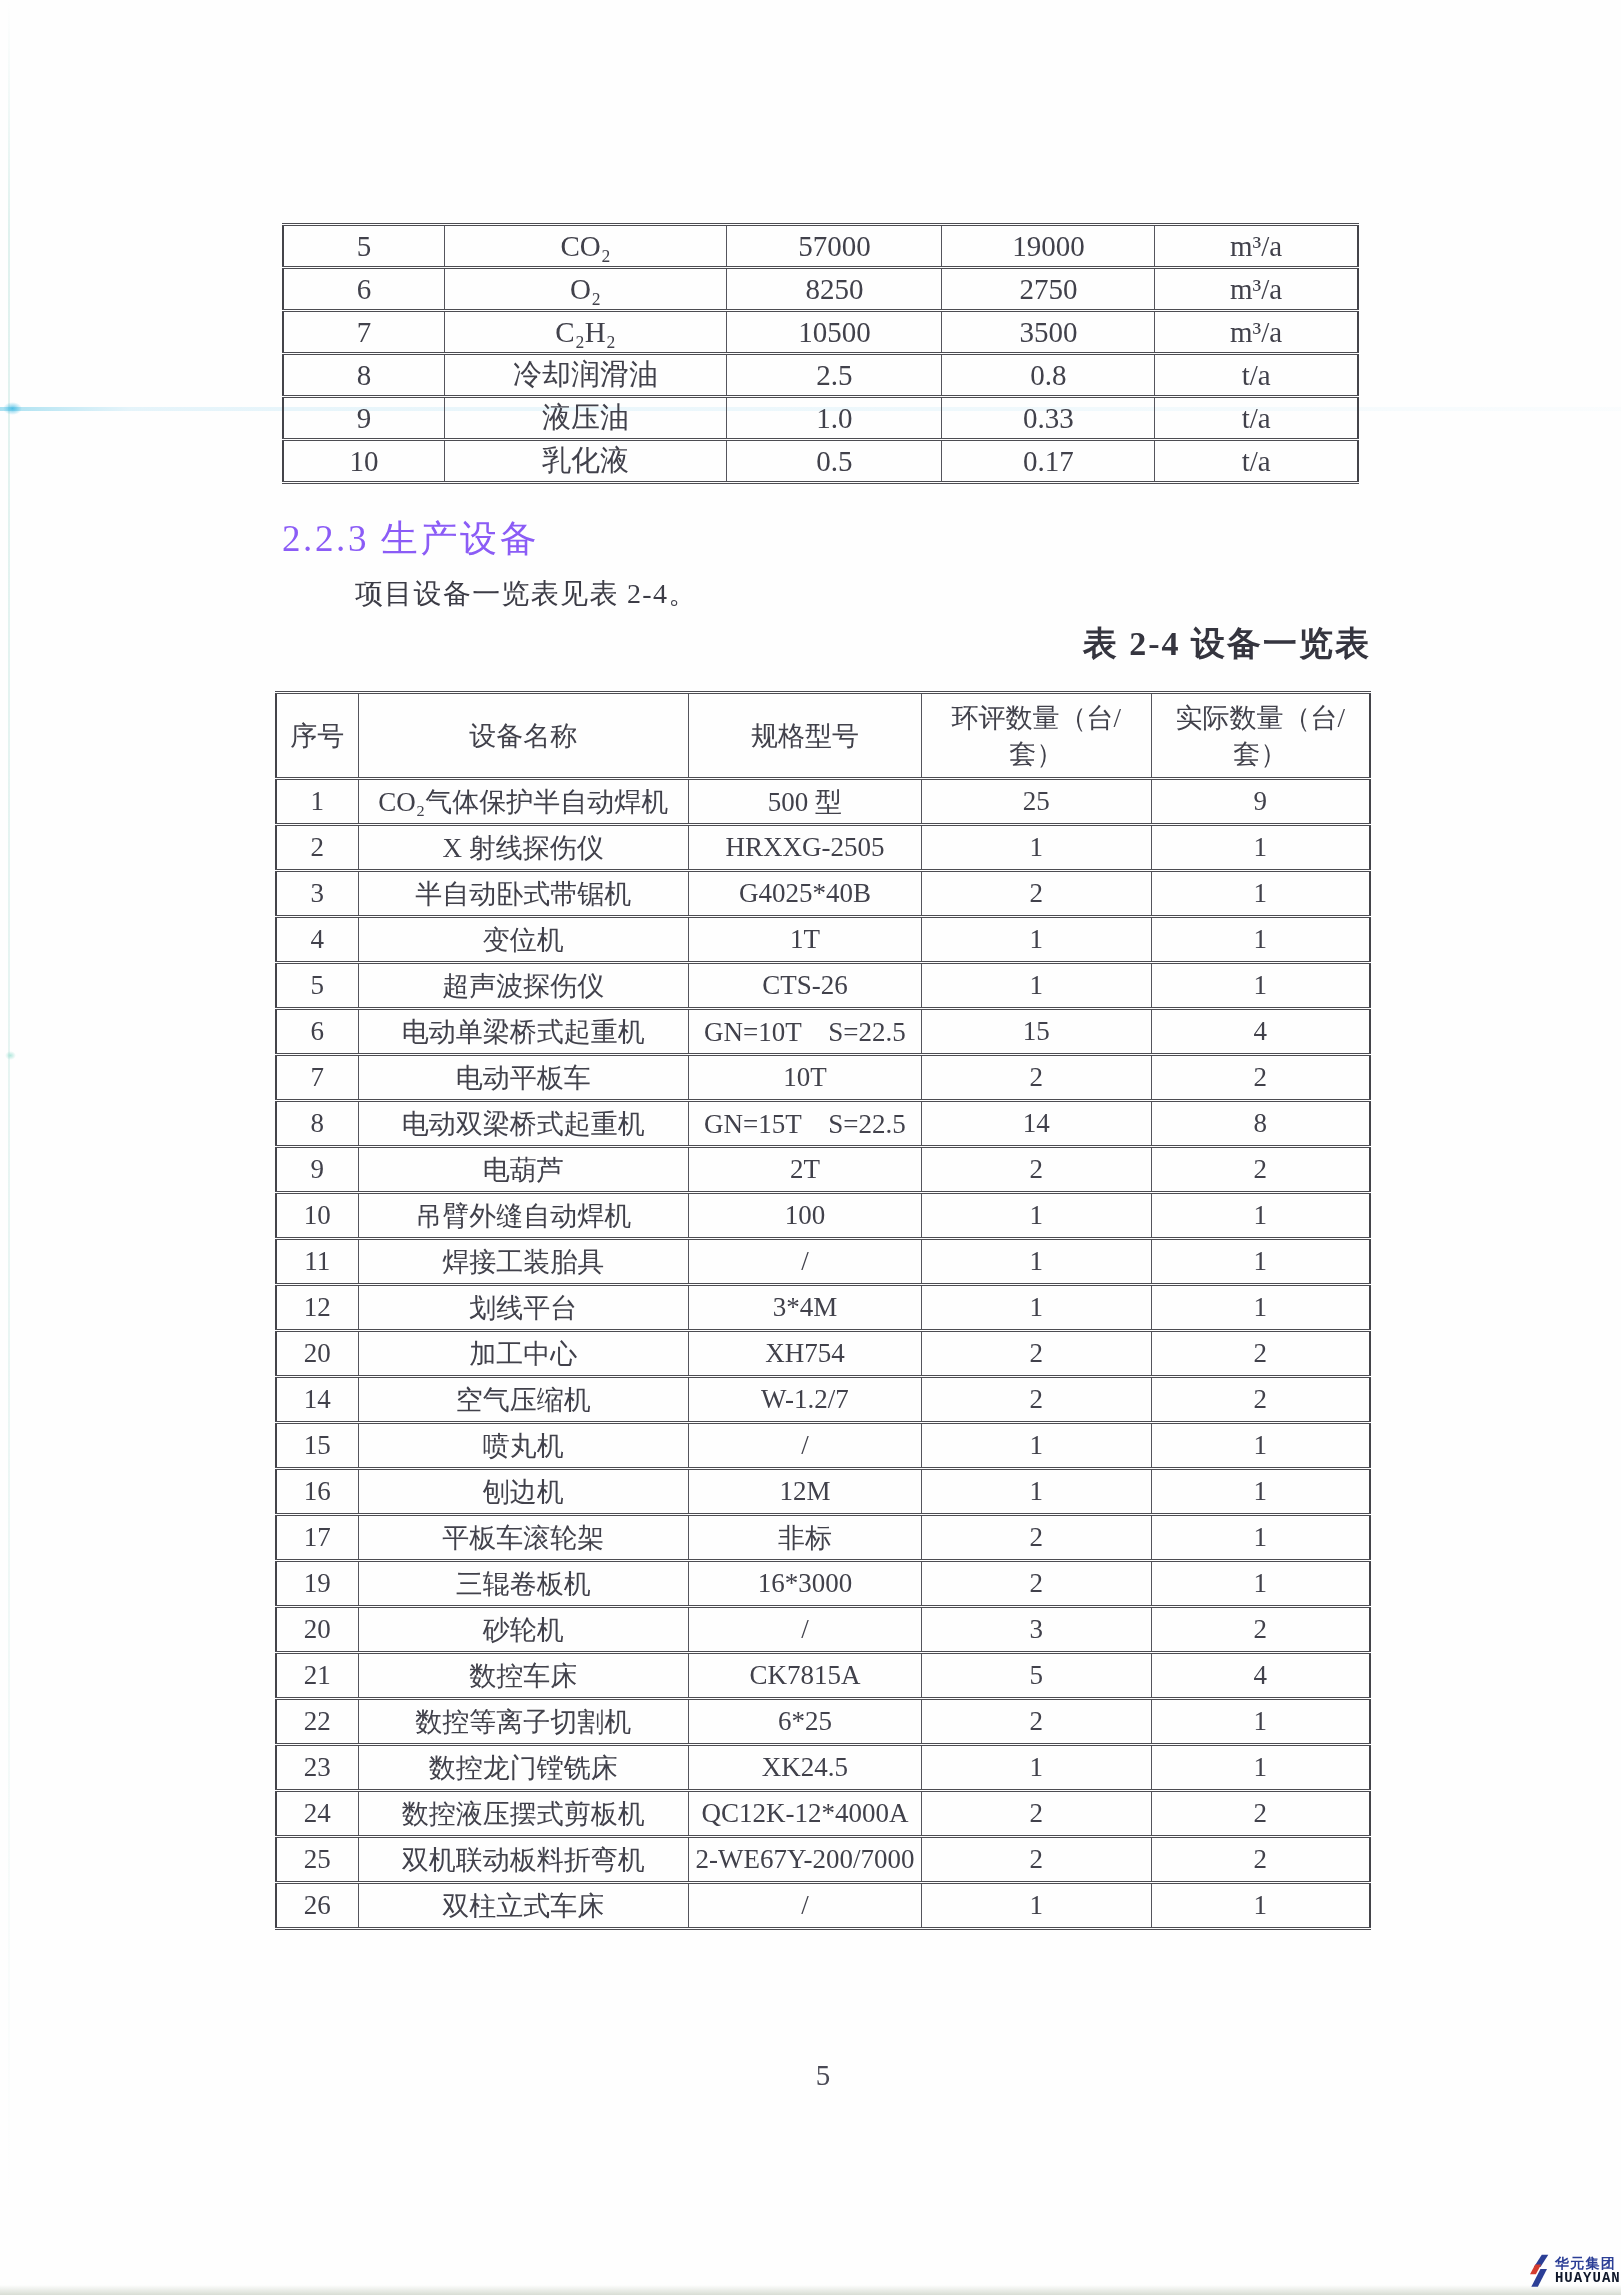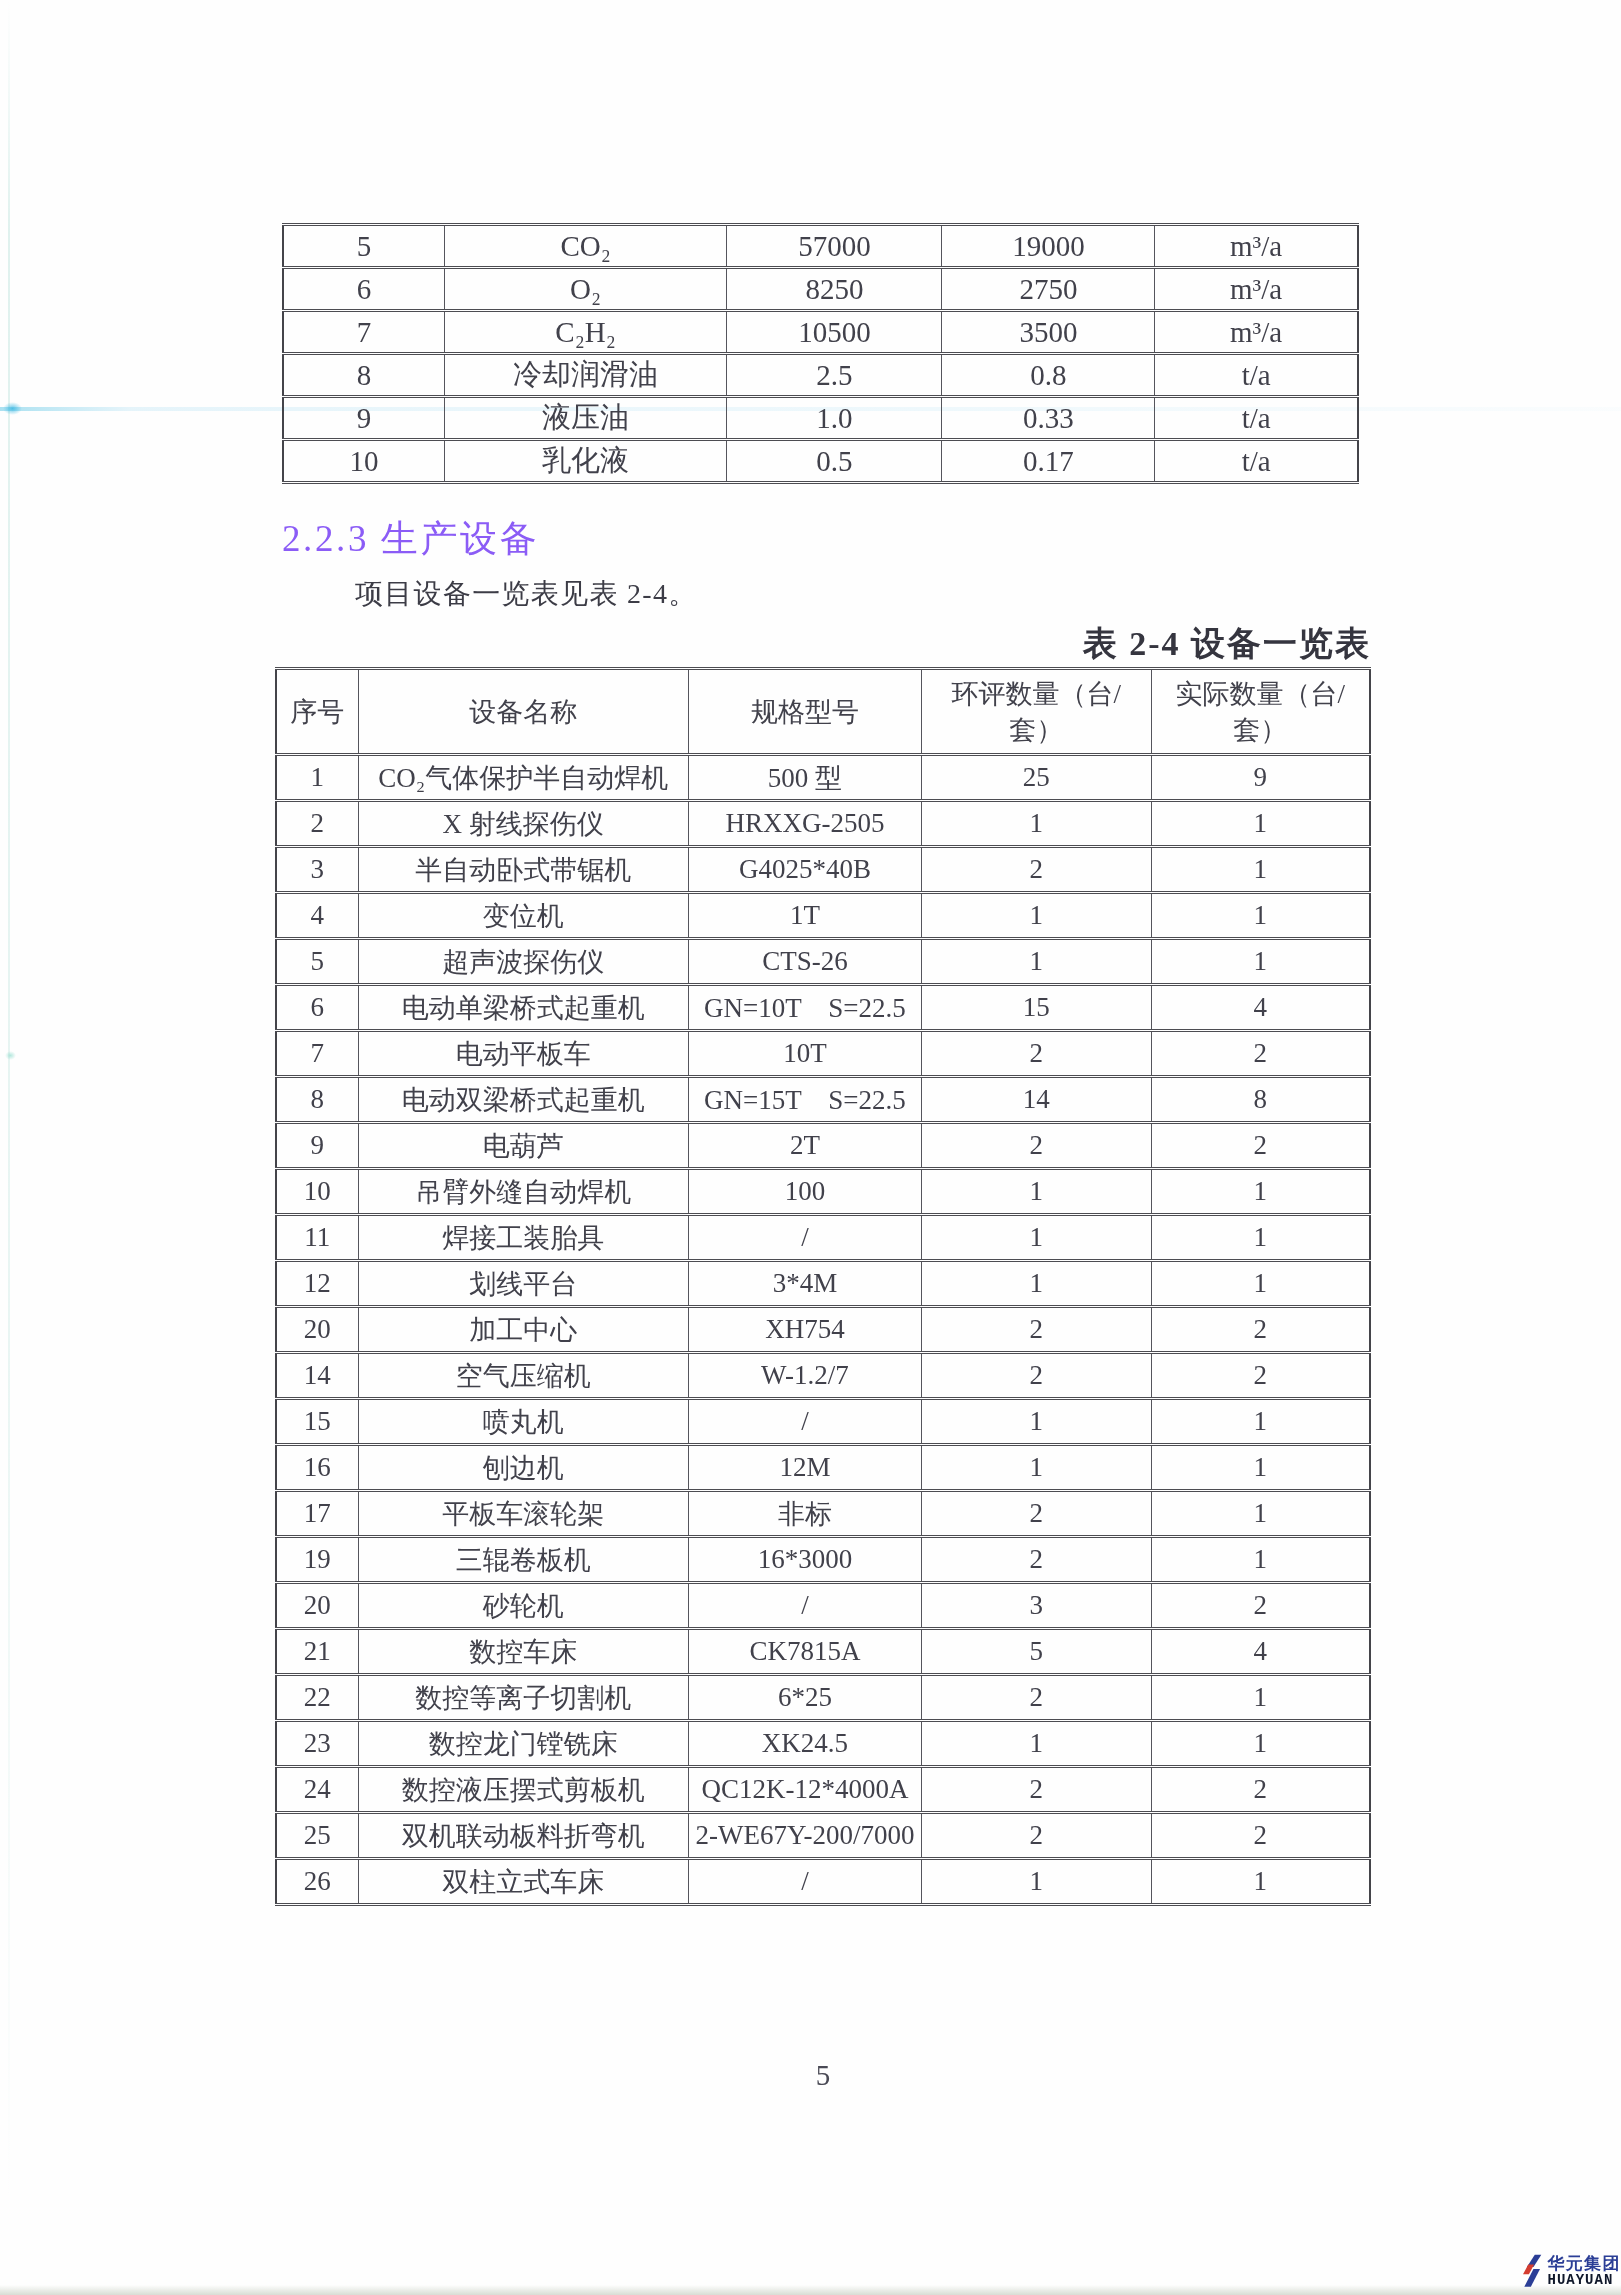--- a/index.html
+++ b/index.html
@@ -40,21 +40,21 @@
   table.doc-table th, table.doc-table td {
     text-align:center; vertical-align:middle; padding:0 3.9px;
     border-left:1.3px solid #55555c; border-right:1.3px solid #55555c;
     border-top:3.3px double #4c4c52; border-bottom:3.3px double #4c4c52;
     font-weight:normal; overflow:hidden;
   }
   .consumption-wrap { position:absolute; left:282px; top:223px; width:1077px; }
   .consumption-wrap table { border:2px solid #44444a; }
   .consumption-wrap td { height:40px; font-size:29px; }
 
-  .equip-wrap { position:absolute; left:275px; top:667px; width:1096px; }
+  .equip-wrap { position:absolute; left:275px; top:691px; width:1096px; }
   .equip-wrap table { border:2px solid #44444a; }
   .equip-wrap th { height:83px; font-size:27px; }
   .equip-wrap td { height:43px;  font-size:27px; }
 
   
   .section-heading {
     position:absolute; left:282px; top:514px;
     font-size:37px; letter-spacing:2.6px; color:#8b5cf6;text-align:center;
   }
   .section-paragraph {
@@ -69,21 +69,21 @@
     position:absolute; left:275px; top:2059px; width:1096px;
     text-align:center; font-size:29px; color:#4a4a55;
   }
   
   .logo {
     position:absolute; right:1.3px; top:2254px;
     display:flex; align-items:center; gap:3.9px;
   }
   .logo-text { display:flex; flex-direction:column; line-height:1.05; }
   .logo-cn {
-    font-size:17px; font-weight:bold; letter-spacing:1.3px; color:#2b3e96;
+    font-size:14px; font-weight:bold; letter-spacing:1.3px; color:#2b3e96;
     font-family:"DejaVu Sans","Liberation Sans",sans-serif;
   }
   .logo-en {
     font-size:14px; font-weight:bold; letter-spacing:1px; color:#0f172a;
     font-family:Liberation Mono, monospace;
   }
 </style>
 </head>
 <body>
 

